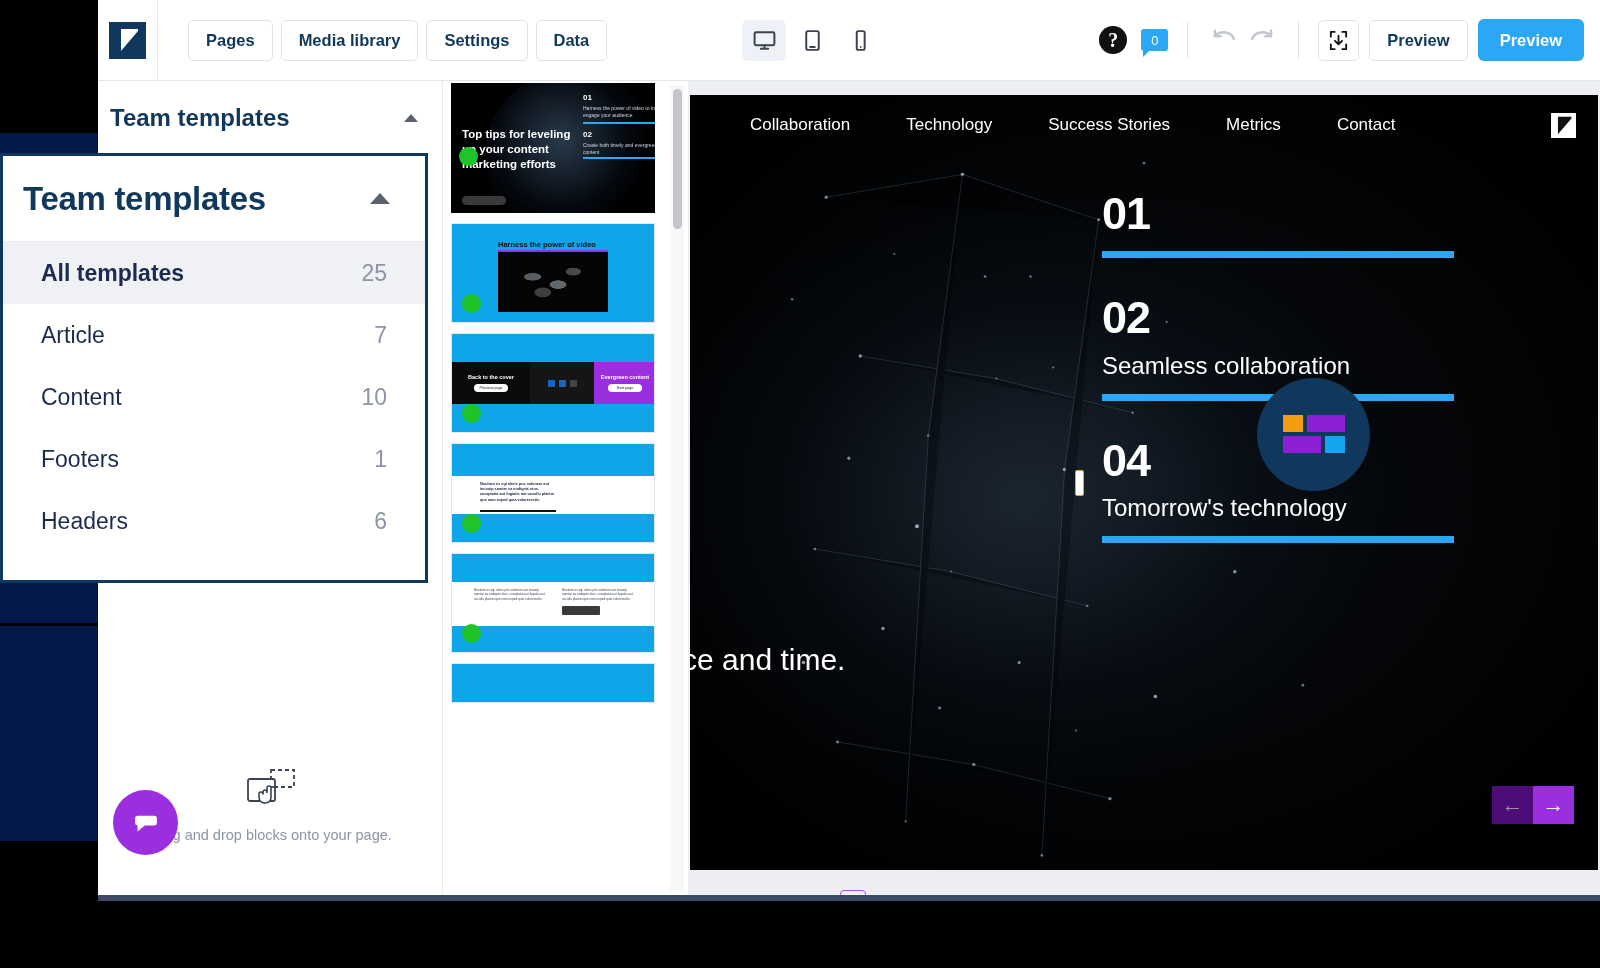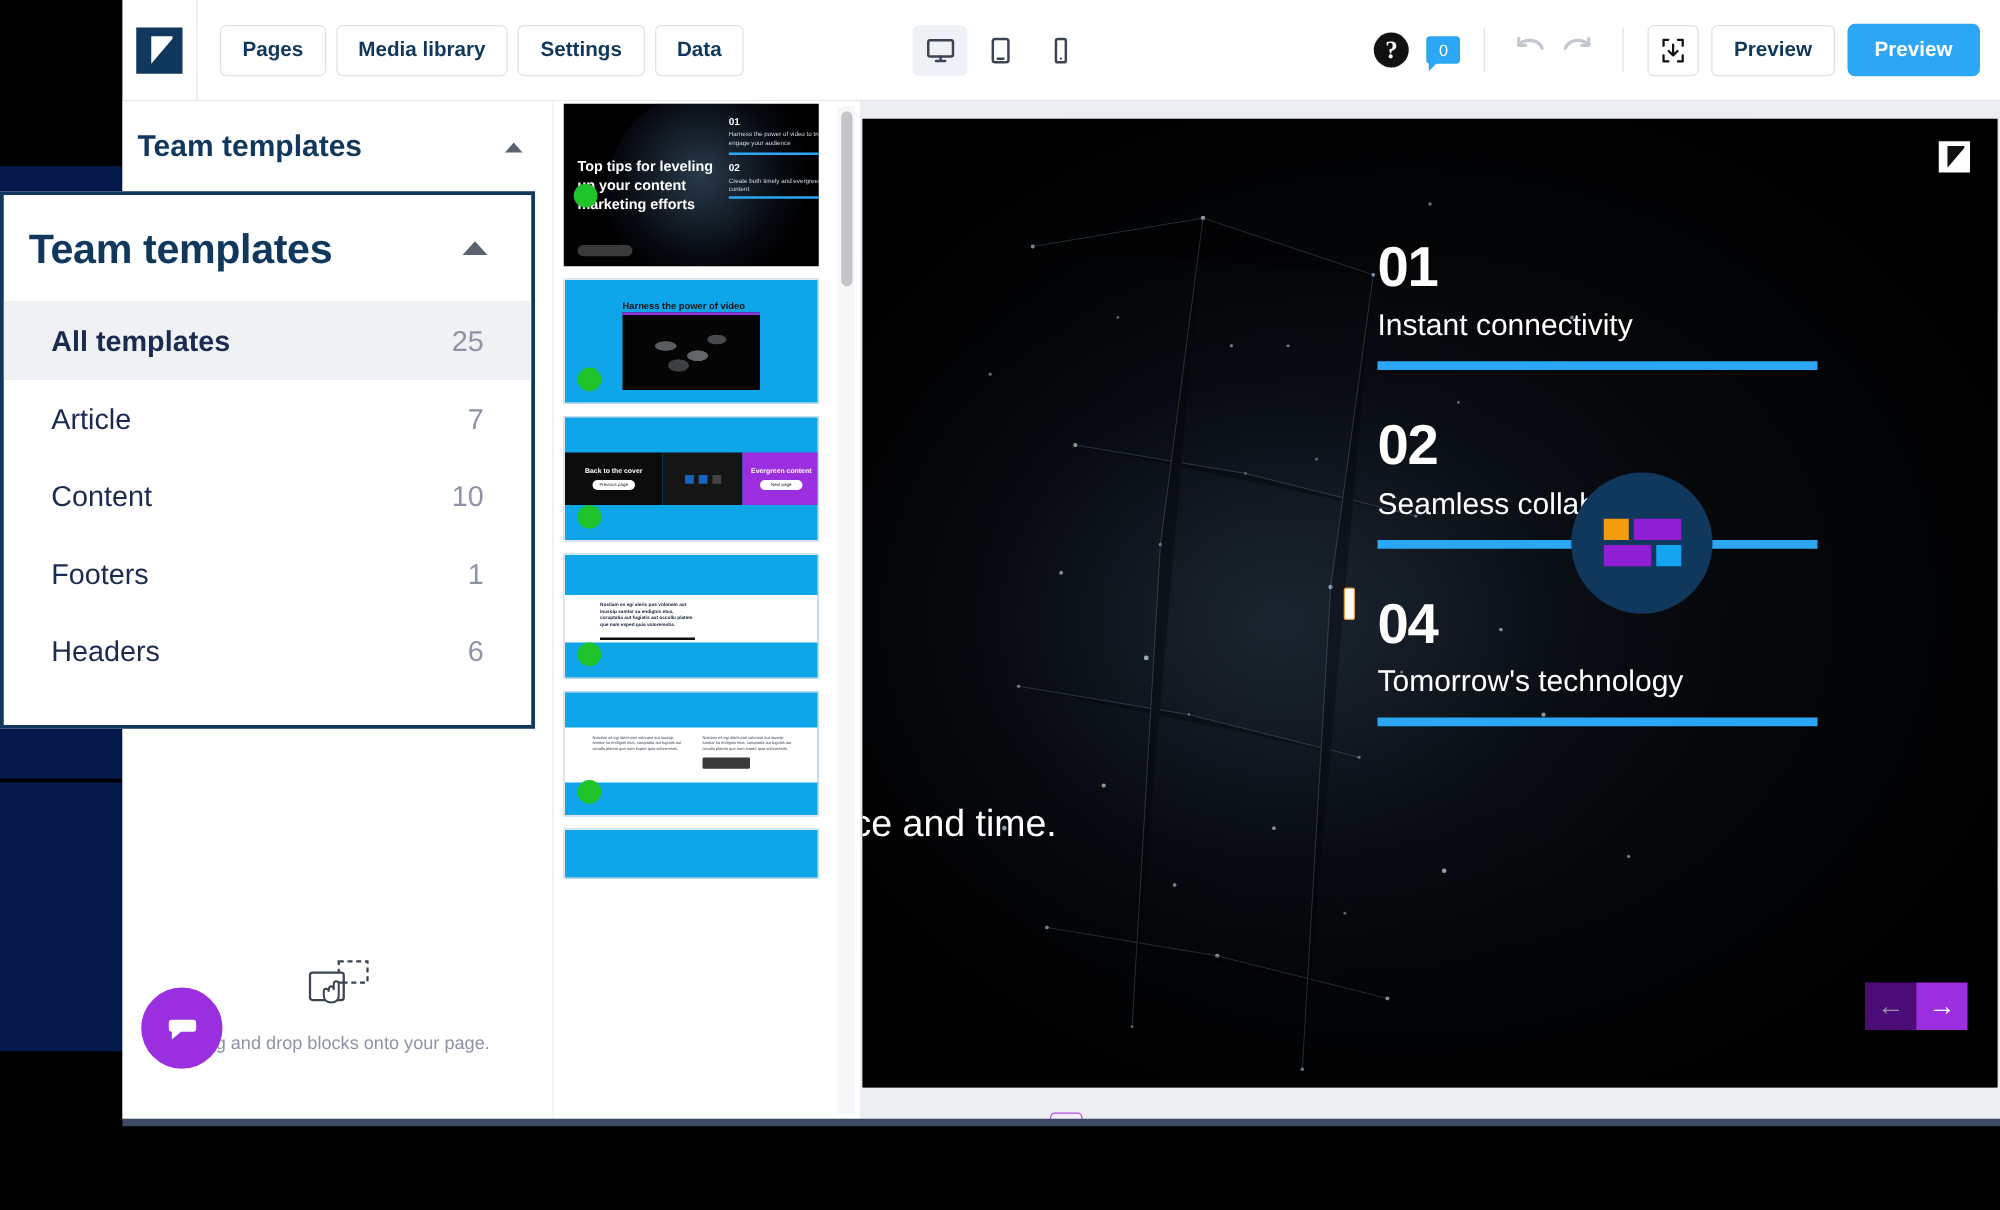--- a/index.html
+++ b/index.html
@@ -29,21 +29,21 @@
     background:#fff; border-bottom:1px solid #e3e6ec;
     display:flex; align-items:center;
   }
   .logo-box {
     width:37px; height:37px; margin-left:11px; background:#123456;
     background:#10375c; display:flex; align-items:center; justify-content:center;
     flex:0 0 auto;
   }
   .logo-glyph { width:22px; height:24px; }
   .tb-divider { width:1px; height:81px; background:#e3e6ec; margin-left:11px; flex:0 0 auto;}
-  .nav-btns { display:flex; gap:8px; margin-left:18px; }
+  .nav-btns { display:flex; gap:8px; margin-left:30px; }
   .tb-btn {
     height:41px; padding:0 17px; border:1px solid #dfe3ea; border-radius:5px;
     background:#fff; color:#10375c; font-size:16.5px; font-weight:600;
     display:flex; align-items:center; justify-content:center; cursor:pointer;
     font-family:"Liberation Sans", sans-serif; white-space:nowrap;
   }
   .device-group { display:flex; gap:4px; margin-left:135px; }
   .dev-btn {
     width:44px; height:41px; border-radius:6px; background:transparent;
     display:flex; align-items:center; justify-content:center; cursor:pointer; border:none;
@@ -474,34 +474,40 @@
                   <path d="M150 230 L270 250 L390 280"></path>
                 <path d="M110 400 L230 420 L350 450"></path>
                   <path d="M130 570 L250 590 L370 620"></path>
                 <path d="M240 70 L210 300 L190 640"></path>
                   <path d="M360 110 L330 330 L310 670"></path>
               </g>
             </svg>
           </div>
 
           <div class="site-nav">
+            <div class="links">
+              <a href="#">Collaboration</a>
+              <a href="#">Technology</a>
+              <a href="#">Success Stories</a>
+              <a href="#">Metrics</a>
+              <a href="#">Contact</a>
+            </div>
             <div class="site-logo">
               <svg width="19" height="19" viewBox="0 0 22 24">
                 <path d="M1 1 H21 V3 L4 23 V1 Z" fill="#111"></path>
               </svg>
             </div>
           </div>
 
           <div class="hero-sub">ce and time.</div>
           <div class="tick"></div>
 
           <div class="feat-list">
             <div class="feat">
               <div class="n">01</div>
-              <div class="t">Instant connectivity</div>
               <div class="u"></div>
             </div>
             <div class="feat">
               <div class="n">02</div>
               <div class="t">Seamless collaboration</div>
               <div class="u"></div>
             </div>
             <div class="feat">
               <div class="n">04</div>
               <div class="t">Tomorrow's technology</div>

